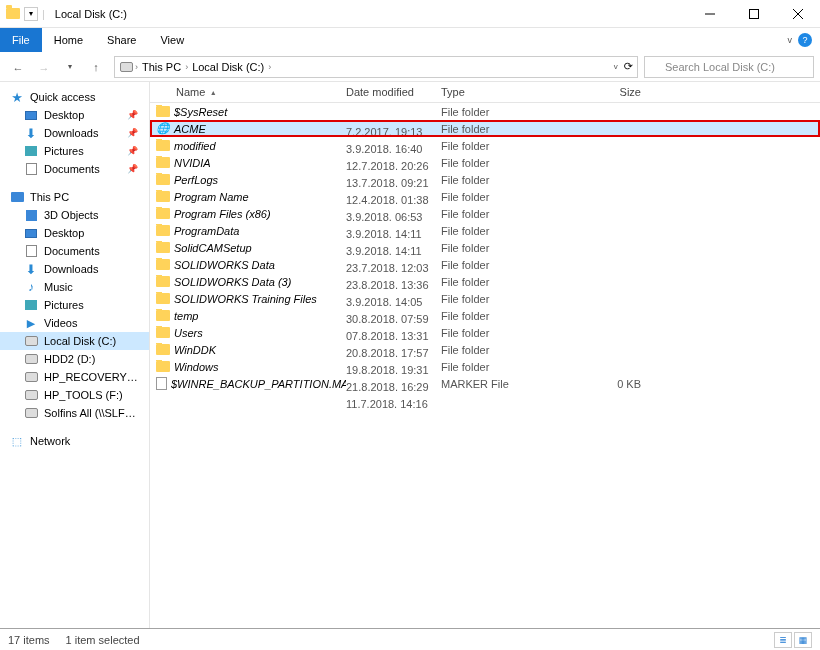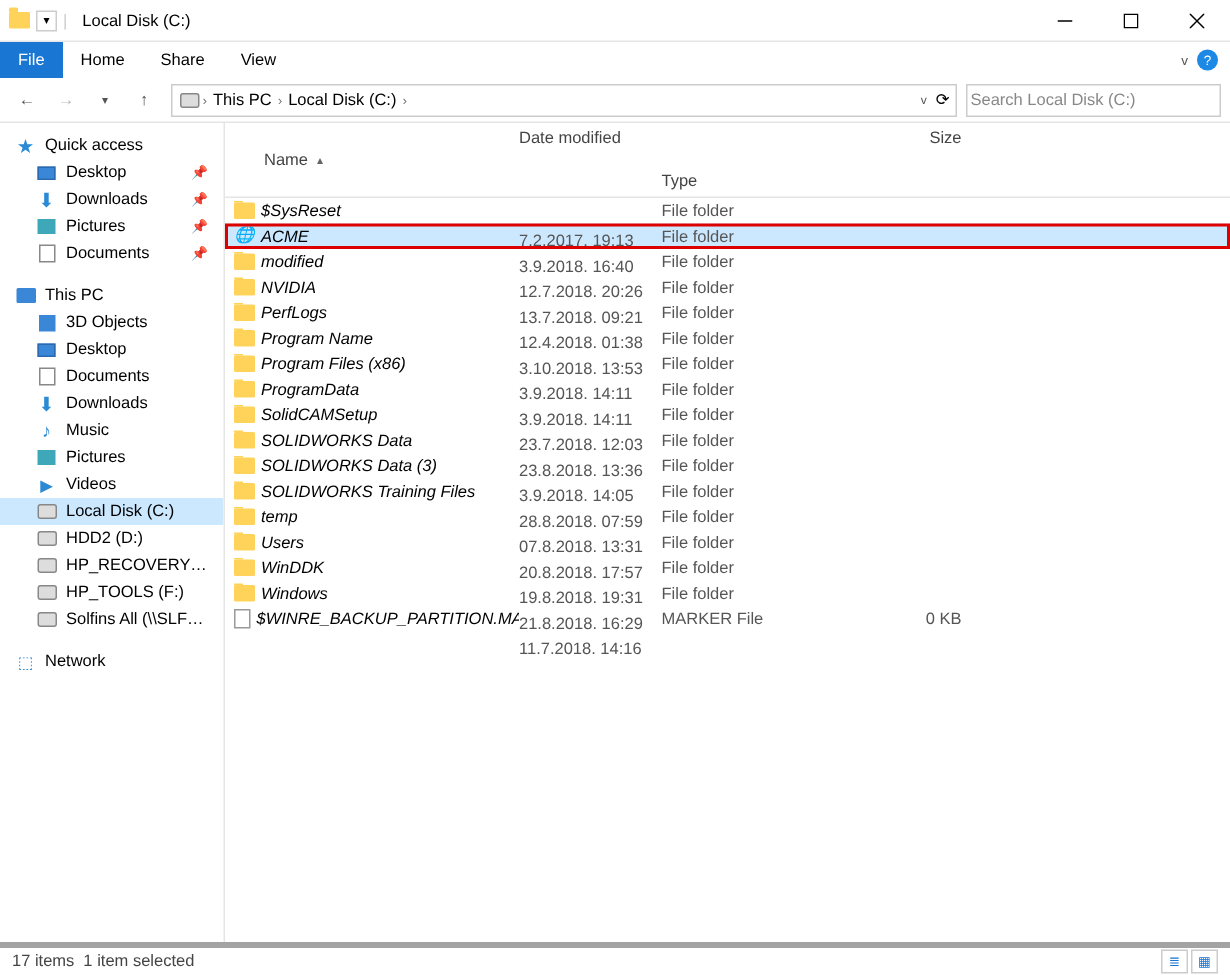--- a/index.html
+++ b/index.html
@@ -18,49 +18,49 @@
 .menubar .right { margin-left: auto; display: flex; align-items: center; padding-right: 8px; gap: 6px; }
 .help-circle { width: 14px; height: 14px; border-radius: 50%; background: #1e88e5; color: #fff; display: flex; align-items: center; justify-content: center; font-size: 9px; }
 
 .navbar { height: 30px; display: flex; align-items: center; border-bottom: 1px solid #e5e5e5; padding: 0 6px; gap: 2px; }
 .nav-btn { width: 24px; height: 24px; display: flex; align-items: center; justify-content: center; color: #555; }
 .nav-btn.disabled { color: #bbb; }
 .breadcrumb { flex: 1; height: 22px; border: 1px solid #ccc; display: flex; align-items: center; padding: 0 4px; gap: 2px; margin: 0 4px; }
 .breadcrumb .crumb { padding: 0 2px; }
 .breadcrumb .sep { color: #777; font-size: 9px; }
 .breadcrumb .spacer { flex: 1; }
-.searchbox { width: 170px; height: 22px; border: 1px solid #ccc; color: #888; padding: 0 2px; display: flex; align-items: center; }
+.searchbox { width: 170px; height: 22px; border: 1px solid #ccc; color: #888; padding: 0 20px; display: flex; align-items: center; }
 
 .content { flex: 1; display: flex; overflow: hidden; }
 .sidebar { width: 150px; border-right: 1px solid #e5e5e5; padding: 6px 0; overflow: hidden; }
 .side-item { display: flex; align-items: center; padding: 2px 10px; gap: 6px; white-space: nowrap; }
 .side-item.selected { background: #cce8ff; }
 .side-item .label { flex: 1; overflow: hidden; text-overflow: ellipsis; }
 .side-item .pin { color: #777; font-size: 9px; }
 .side-gap { height: 10px; }
 .side-indent { padding-left: 24px; }
 
 .main { flex: 1; display: flex; flex-direction: column; }
 .cols { display: flex; border-bottom: 1px solid #e5e5e5; padding: 4px 0 4px 6px; color: #444; }
 .col-name { width: 190px; display: flex; align-items: center; gap: 6px; }
 .col-mod { width: 95px; }
-.col-type { width: 150px; margin-top: 29px; }
+.col-type { width: 150px; }
 .col-size { width: 60px; text-align: right; padding-right: 10px; }
 .sort { font-size: 8px; color: #666; }
 
 .rows { flex: 1; overflow: auto; }
 .row { display: flex; align-items: center; padding: 1px 0 1px 6px; height: 17px; }
 .row.selected { background: #cce8ff; }
 .row.highlighted { outline: 2px solid #d00; outline-offset: -2px; }
 .row .name-cell { width: 190px; display: flex; align-items: center; gap: 4px; overflow: hidden; font-style: italic; }
 .row .mod-cell { width: 95px; color: #555; margin-top: 40px; }
 .row .type-cell { width: 150px; color: #555; }
 .row .size-cell { width: 60px; text-align: right; color: #555; padding-right: 10px; }
 
-.statusbar { height: 22px; border-top: 4px solid #a3a3a3; display: flex; align-items: center; padding: 0 8px; gap: 6px; color: #444; }
+.statusbar { height: 22px; border-top: 1px solid #a3a3a3; display: flex; align-items: center; padding: 0 8px; gap: 16px; color: #444; }
 .statusbar .sright { margin-left: auto; display: flex; gap: 2px; }
 .view-btn { width: 18px; height: 16px; border: 1px solid #ccc; display: flex; align-items: center; justify-content: center; font-size: 9px; color: #1976d2; }
 
 .ico { width: 14px; height: 14px; display: inline-flex; align-items: center; justify-content: center; }
 .ico-folder { width: 14px; height: 11px; background: #ffd35a; border-radius: 1px; position: relative; }
 .ico-folder::before { content: ""; position: absolute; top: -3px; left: 0; width: 6px; height: 3px; background: #ffd35a; border-radius: 1px 1px 0 0; }
 .ico-file { width: 11px; height: 13px; background: #fff; border: 1px solid #999; position: relative; }
 .ico-disk { width: 13px; height: 10px; background: #ddd; border: 1px solid #888; border-radius: 2px; }
 .ico-pc { width: 13px; height: 10px; background: #3a87d8; border-radius: 1px; }
 .ico-star { color: #2a8ad4; font-size: 13px; line-height: 1; }
@@ -318,21 +318,21 @@
           <div class="type-cell">File folder</div>
           <div class="size-cell"></div>
         </div>
         <div class="row">
           <div class="name-cell">
             <span class="ico">
               <span class="ico-folder"></span>
             </span>
             <span>Program Name</span>
           </div>
-          <div class="mod-cell">3.10.2018. 13:53</div>
+          <div class="mod-cell">3.9.2018. 06:53</div>
           <div class="type-cell">File folder</div>
           <div class="size-cell"></div>
         </div>
         <div class="row">
           <div class="name-cell">
             <span class="ico">
               <span class="ico-folder"></span>
             </span>
             <span>Program Files (x86)</span>
           </div>
@@ -384,21 +384,21 @@
           <div class="type-cell">File folder</div>
           <div class="size-cell"></div>
         </div>
         <div class="row">
           <div class="name-cell">
             <span class="ico">
               <span class="ico-folder"></span>
             </span>
             <span>SOLIDWORKS Training Files</span>
           </div>
-          <div class="mod-cell">28.8.2018. 07:59</div>
+          <div class="mod-cell">30.8.2018. 07:59</div>
           <div class="type-cell">File folder</div>
           <div class="size-cell"></div>
         </div>
         <div class="row">
           <div class="name-cell">
             <span class="ico">
               <span class="ico-folder"></span>
             </span>
             <span>temp</span>
           </div>

